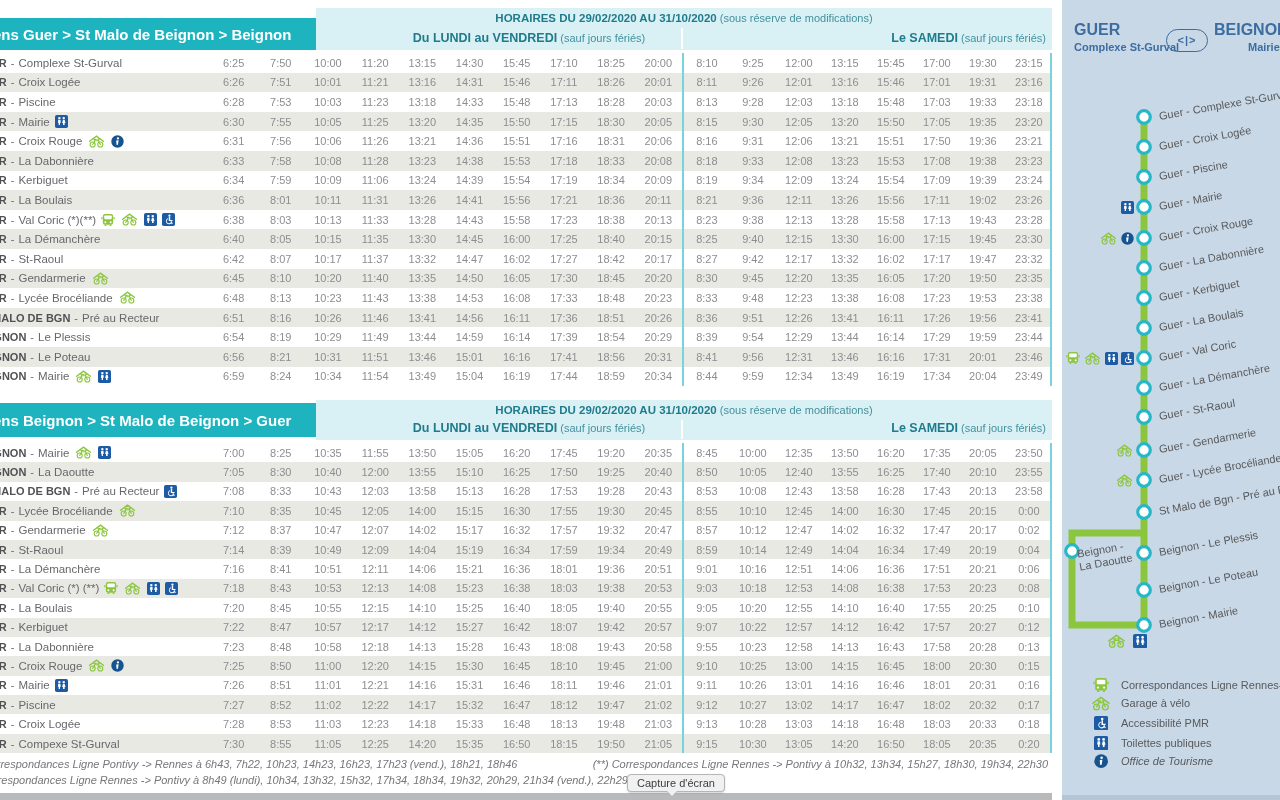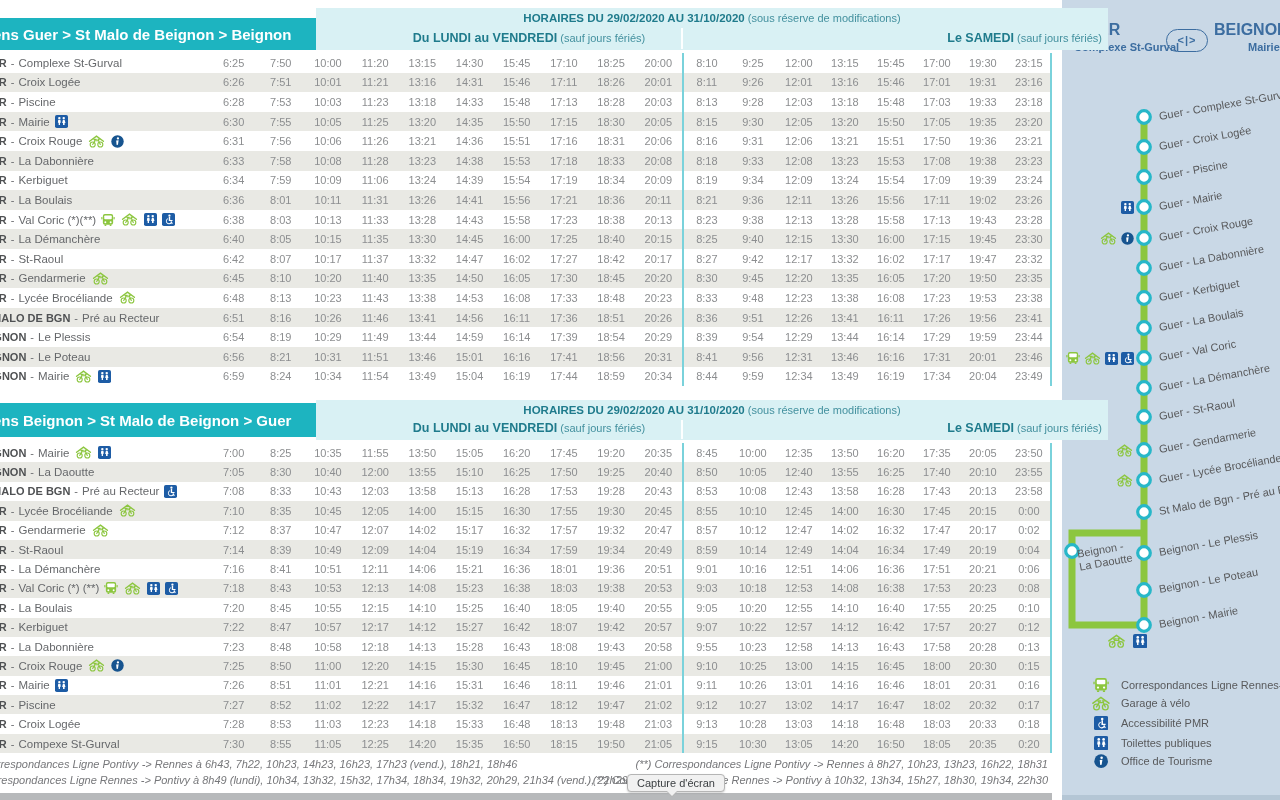--- a/index.html
+++ b/index.html
@@ -2,21 +2,21 @@
 <html><head>
 <meta charset="utf-8">
 <style>
   html,body{margin:0;padding:0}
   body{width:1280px;height:800px;overflow:hidden;position:relative;background:#fff;
        font-family:"Liberation Sans",sans-serif;-webkit-font-smoothing:antialiased}
   
   .band{position:absolute;left:0;width:316px;background:#1db4c0;display:flex;align-items:center;overflow:hidden}
   .band-title{color:#fff;font-weight:bold;font-size:15px;white-space:nowrap;margin-left:-17px}
   
-  .hdr{position:absolute;left:316px;width:792px;background:#d9f1f4}
+  .hdr{position:absolute;left:316px;width:736px;background:#d9f1f4}
   .horaires{position:absolute;top:4px;left:0;right:0;text-align:center;font-size:11.5px;color:#1f7b8c;white-space:nowrap}
   .h-bold{font-weight:bold}
   .h-note{color:#44919f;font-size:11px}
   .day-wk{position:absolute;left:30px;width:366px;text-align:center;white-space:nowrap}
   .day-sa{position:absolute;right:6px;white-space:nowrap}
   .d-bold{font-weight:bold;font-size:12.5px;color:#1f7b8c}
   .d-note{font-size:11px;color:#44919f}
   .hdr-vdiv{position:absolute;left:365px;top:20px;bottom:1px;width:2px;background:rgba(255,255,255,.95)}
   
   .tbody{position:absolute;left:0;width:1052px}
@@ -71,21 +71,20 @@
   #map-strip{position:absolute;left:0;bottom:0;width:100%;height:5px;background:#b4c6d5}
 </style>
 </head>
 <body>
 
 <div class="fn" id="fn-left">
   <div class="l1">(*) Correspondances Ligne Pontivy -&gt; Rennes à 6h43, 7h22, 10h23, 14h23, 16h23, 17h23 (vend.), 18h21, 18h46</div>
   <div class="l2">(**) Correspondances Ligne Rennes -&gt; Pontivy à 8h49 (lundi), 10h34, 13h32, 15h32, 17h34, 18h34, 19h32, 20h29, 21h34 (vend.), 22h29</div>
 </div>
 <div class="fn" id="fn-right">
-  <div>(**) Correspondances Ligne Pontivy -&gt; Rennes à 8h27, 10h23, 13h23, 16h22, 18h31</div>
   <div>(**) Correspondances Ligne Rennes -&gt; Pontivy à 10h32, 13h34, 15h27, 18h30, 19h34, 22h30</div>
 </div>
 <div id="strip-left"></div>
 <div id="tooltip">Capture d'écran</div>
 
 <div id="map">
   <svg width="218" height="800" id="route-svg">
       <path d="M82 110 L82 625" stroke="#8cc63f" stroke-width="7" fill="none"></path>
       <path d="M82 533 L10 533 L10 625 L82 625" stroke="#8cc63f" stroke-width="7" fill="none"></path>
       <circle cx="82" cy="117" r="6.3" fill="#fff" stroke="#27b7c9" stroke-width="3.2"></circle>
@@ -292,21 +291,21 @@
             <rect width="18" height="18" rx="2.5" fill="#1d5ca5"></rect>
             <circle cx="6" cy="4.3" r="1.7" fill="#fff"></circle>
             <path d="M4.5 6.6h3l.5 4.2H6.9v3.1H5.1v-3.1H4z" fill="#fff"></path>
             <circle cx="12.1" cy="4.3" r="1.7" fill="#fff"></circle>
             <path d="M11 6.6h2.3l1.2 4.4h-1.2v2.9h-2.2V11H9.9z" fill="#fff"></path>
           </svg>
         </span>
       </div>
       <span class="legend-label">Toilettes publiques</span>
     </div>
-    <div class="legend-item" style="top: 754px;">
+    <div class="legend-item" style="top: 754px; font-style: italic;">
       <div class="legend-ic">
         <span class="ic" style="width: 14.3px; height: 14.3px;">
           <svg viewBox="0 0 18 18">
             <circle cx="9" cy="9" r="8.6" fill="#17548f"></circle>
             <circle cx="9.6" cy="4.7" r="1.6" fill="#fff"></circle>
             <path d="M7.2 7.6l3.4-.4-1 6.4-1.8.2z" fill="#fff"></path>
           </svg>
         </span>
       </div>
       <span class="legend-label">Office de Tourisme</span>

